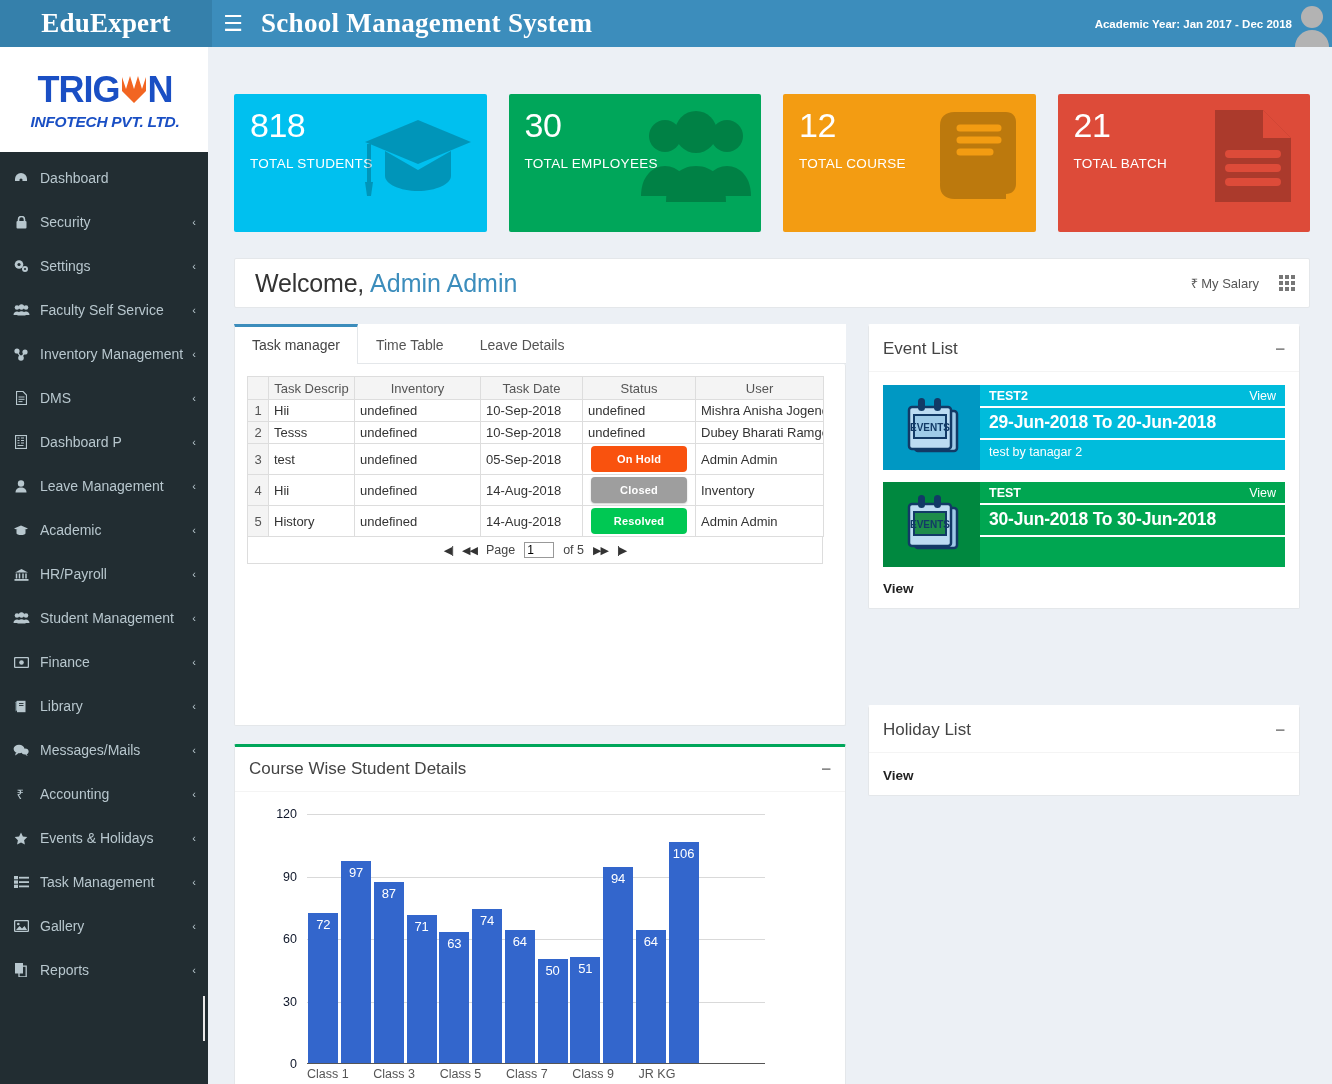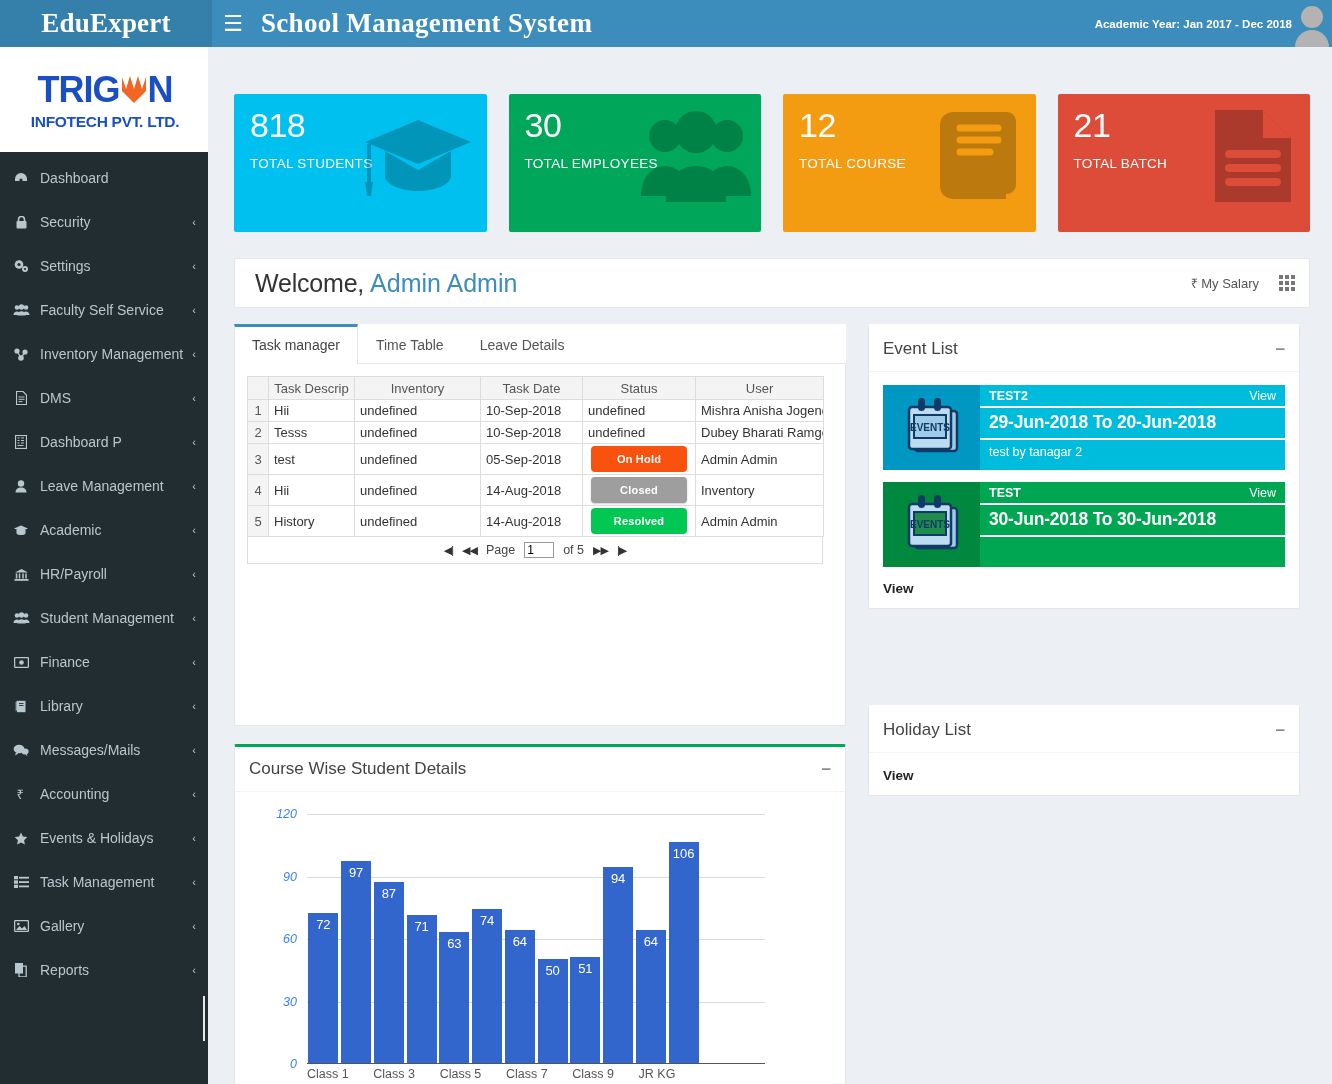--- a/index.html
+++ b/index.html
@@ -60,21 +60,21 @@
   .trig-txt {
     font-family: "Liberation Sans", sans-serif; font-weight: bold;
     font-size: 36px; color: #1a4fc4; letter-spacing: -1px;
   }
   .crown {
     width: 30px; height: 34px; position: relative; margin: 0 -1px;
   }
   .crown svg { display:block; }
   .infotech {
     font-size: 15.5px; font-weight: bold; color: #1a4fc4;
-    letter-spacing: -.3px; margin-top: 2px;
+    letter-spacing: -.3px; margin-top: 2px; font-style: italic;
   }
   .nav-list { padding-top: 4px; }
   .nav-item {
     display: flex; align-items: center; height: 44px;
     padding: 0 12px 0 10px; color: #b8c7ce; font-size: 14px; cursor: pointer;
   }
   .nav-ico {
     width: 22px; min-width: 22px; text-align: center; font-size: 13px;
     color: #b8c7ce; display: inline-flex; align-items: center; justify-content: center;
   }
@@ -212,22 +212,22 @@
     font-size: 17.5px; font-weight: bold; color: #fff; padding: 4px 9px 5px 9px;
     border-bottom: 2px solid #fff; letter-spacing: -.2px;
   }
   .ev-desc { font-size: 12.5px; color: #fff; padding: 5px 9px; flex: 1; }
   .view-link { font-size: 13.5px; font-weight: bold; color: #222; cursor: pointer; padding-top: 2px; }
 
   
   .chart-area { position: relative; height: 300px; padding: 22px 0 0 0; }
   .chart-inner { position: relative; width: 450px; height: 250px; margin-left: 72px; }
   .y-axis-lbl {
-    position: absolute; right: calc(100% + 10px); font-size: 12.5px; color: #3b82f6;
-    transform: translateY(-50%); white-space: nowrap; font-style: italic;
+    position: absolute; right: calc(100% + 10px); font-size: 12.5px; color: #0f172a;
+    transform: translateY(-50%); white-space: nowrap;
   }
   .gridline { position: absolute; left: 0; right: -8px; height: 1px; background: #d9d9d9; }
   .axis-base { position: absolute; left: 0; right: -8px; bottom: 0; height: 1px; background: #555; }
   .bars { position: absolute; left: 0; bottom: 1px; display: flex; width: 393px; height: 100%; align-items: flex-end; }
   .bar-wrap { flex: 1; position: relative; height: 100%; display: flex; align-items: flex-end; }
   .bar { width: 30px; background: #3366cc; margin: 0 auto; position: relative; }
   .bar-val {
     position: absolute; top: 4px; left: 50%; transform: translateX(-50%);
     color: #fff; font-size: 13px;
   }

